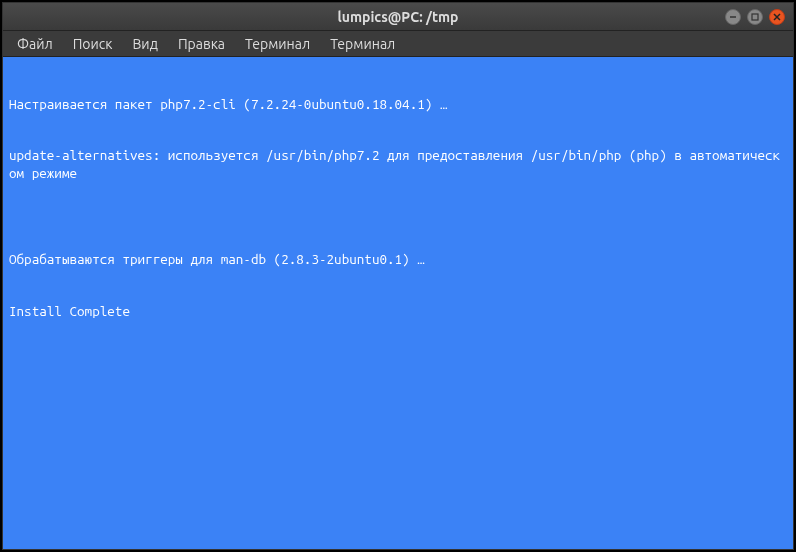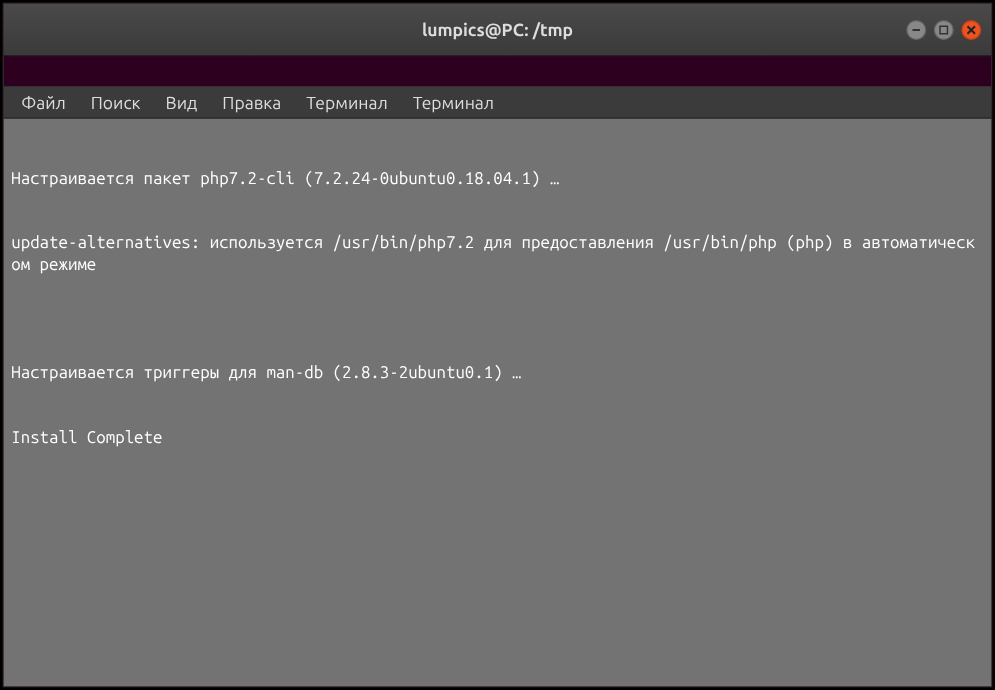--- a/index.html
+++ b/index.html
@@ -18,21 +18,21 @@
     }
     .window {
       width: 100%;
       height: 100%;
       background: #2c001e;
       display: flex;
       flex-direction: column;
       border: 1px solid #333;
     }
     .titlebar {
-      height: 42px;
+      height: 28px;
       background: linear-gradient(to bottom, #4a4a4a, #3a3a3a);
       display: flex;
       align-items: center;
       justify-content: center;
       position: relative;
       border-bottom: 1px solid #222;
     }
     .title {
       color: #ddd;
       font-family: "Ubuntu", sans-serif;
@@ -61,31 +61,30 @@
     .win-close { background: #e95420; border: 1px solid #c43d17; }
     .menubar {
       height: 26px;
       background: #3b3b3b;
       display: flex;
       align-items: center;
       padding: 0 6px;
       gap: 4px;
       border-bottom: 1px solid #222;
       font-family: "Ubuntu", sans-serif;
-      margin-top: 24px;
     }
     .menu-item {
       color: #ddd;
       font-size: 14px;
       padding: 2px 8px;
       cursor: pointer;
     }
     .terminal-body {
       flex: 1;
-      background: #737373;
+      background: #3b82f6;
       padding: 4px 6px;
       overflow: hidden;
       line-height: 1.28;
       color: #fff;
       font-size: 13.5px;
       white-space: pre-wrap;
       word-break: break-all;
     }
     .line {
       display: block;
@@ -123,21 +122,21 @@
     <span class="menu-item">Вид</span>
     <span class="menu-item">Правка</span>
     <span class="menu-item">Терминал</span>
     <span class="menu-item">Терминал</span>
   </div>
 
   <div class="terminal-body">
     <span class="line">Настраивается пакет php7.2-cli (7.2.24-0ubuntu0.18.04.1) …</span>
     <span class="line">update-alternatives: используется /usr/bin/php7.2 для предоставления /usr/bin/php (php) в автоматическом режиме</span>
     <span class="line"></span>
-    <span class="line">Настраивается триггеры для man-db (2.8.3-2ubuntu0.1) …</span>
+    <span class="line">Обрабатываются триггеры для man-db (2.8.3-2ubuntu0.1) …</span>
     <span class="line">Install Complete</span>
     
     
     
     
     
     
     
     
     

